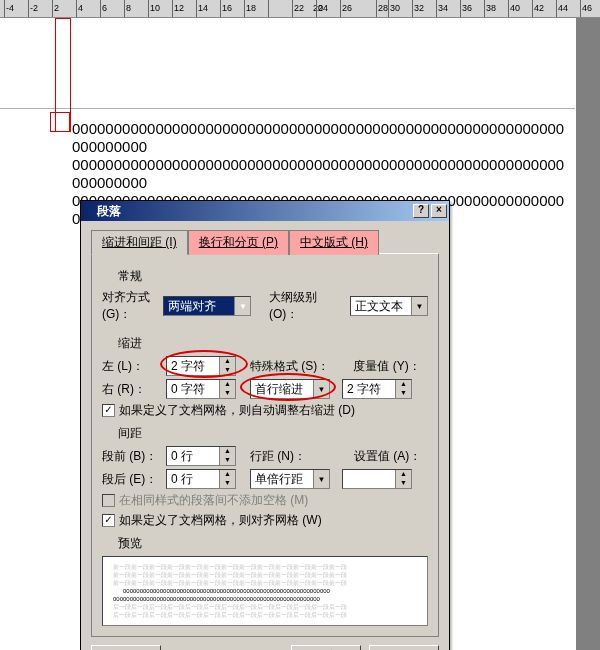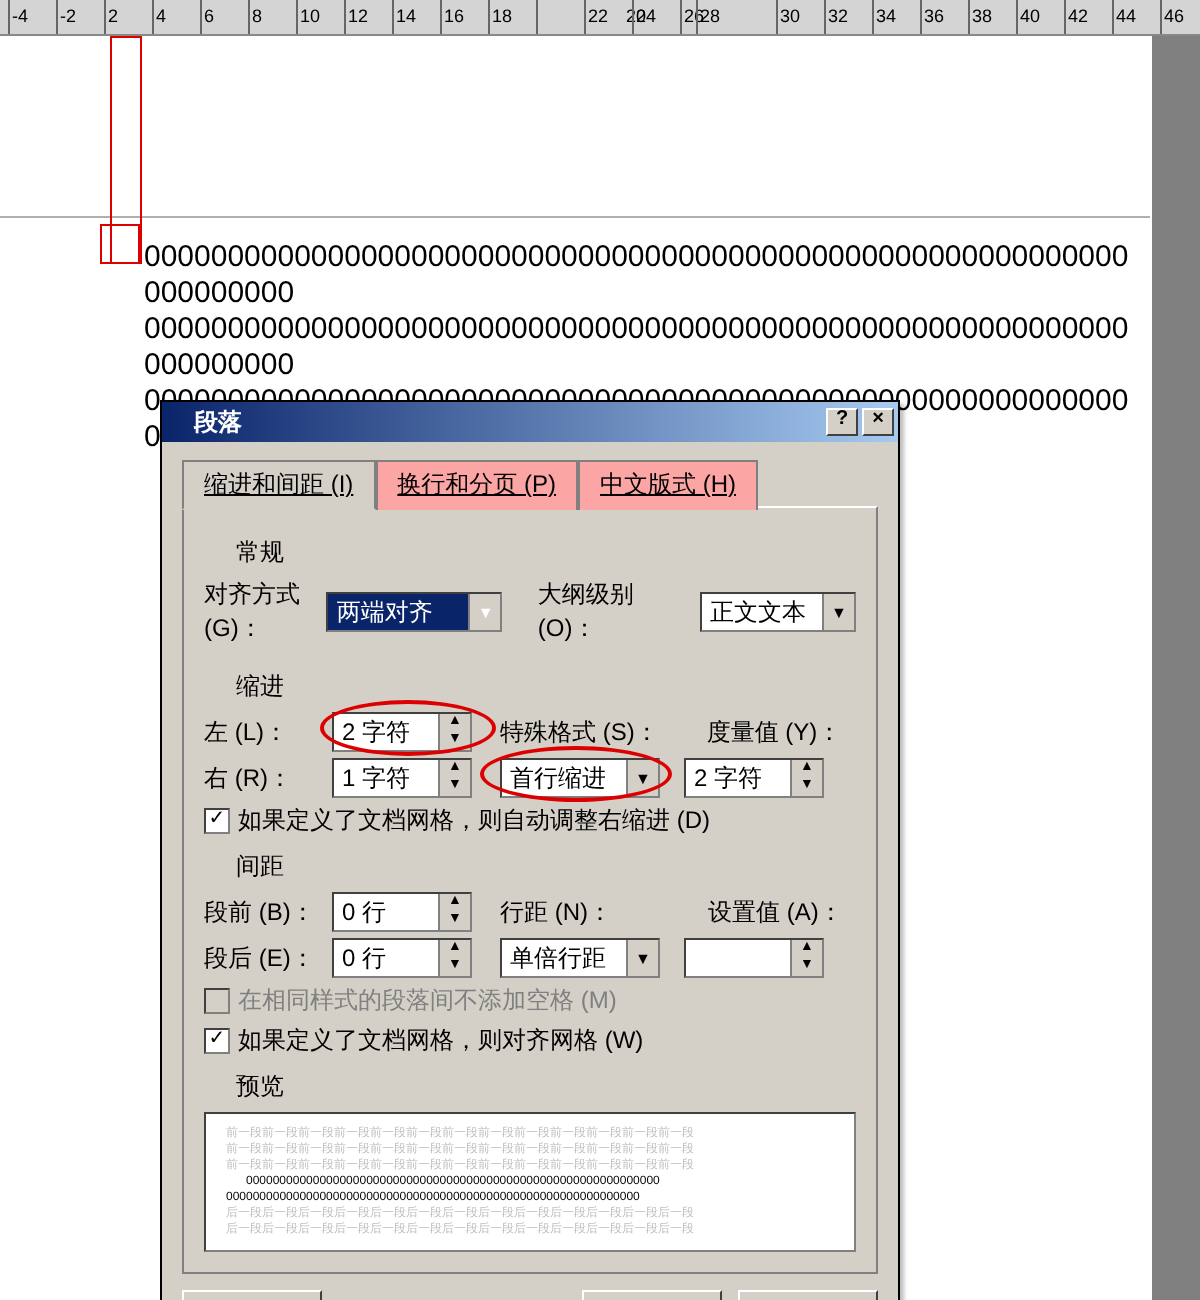--- a/index.html
+++ b/index.html
@@ -235,21 +235,21 @@
       <div class="tick" style="left: 124px;">8</div>
       <div class="tick" style="left: 148px;">10</div>
       <div class="tick" style="left: 172px;">12</div>
       <div class="tick" style="left: 196px;">14</div>
       <div class="tick" style="left: 220px;">16</div>
       <div class="tick" style="left: 244px;">18</div>
       <div class="tick" style="left: 268px; padding-left: 44px;">20</div>
       <div class="tick" style="left: 292px;">22</div>
       <div class="tick" style="left: 316px;">24</div>
       <div class="tick" style="left: 340px;">26</div>
-      <div class="tick" style="left: 348px;">28</div>
+      <div class="tick" style="left: 376px;">28</div>
       <div class="tick" style="left: 388px;">30</div>
       <div class="tick" style="left: 412px;">32</div>
       <div class="tick" style="left: 436px;">34</div>
       <div class="tick" style="left: 460px;">36</div>
       <div class="tick" style="left: 484px;">38</div>
       <div class="tick" style="left: 508px;">40</div>
       <div class="tick" style="left: 532px;">42</div>
       <div class="tick" style="left: 556px;">44</div>
       <div class="tick" style="left: 580px;">46</div>
     </div>
@@ -304,21 +304,21 @@
         </span>
         <span style="width:6px"></span>
         <span class="lbl-nw">特殊格式 (S)：</span>
         <span style="width:16px"></span>
         <span class="lbl-nw">度量值 (Y)：</span>
         <div class="red-circle" style="top:-6px; left:58px; width:88px; height:28px;"></div>
       </div>
       <div class="row">
         <span class="lbl">右 (R)：</span>
         <span class="spin">
-          <span class="val">1 字符</span>
+          <span class="val">0 字符</span>
           <span class="spinbtns">
               <div class="up"></div>
               <div class="dn"></div>
             </span>
         </span>
         <span style="width:6px"></span>
         <span class="combo" style="min-width:80px">
           <span class="val">首行缩进</span>
           <span class="arrow"></span>
         </span>

